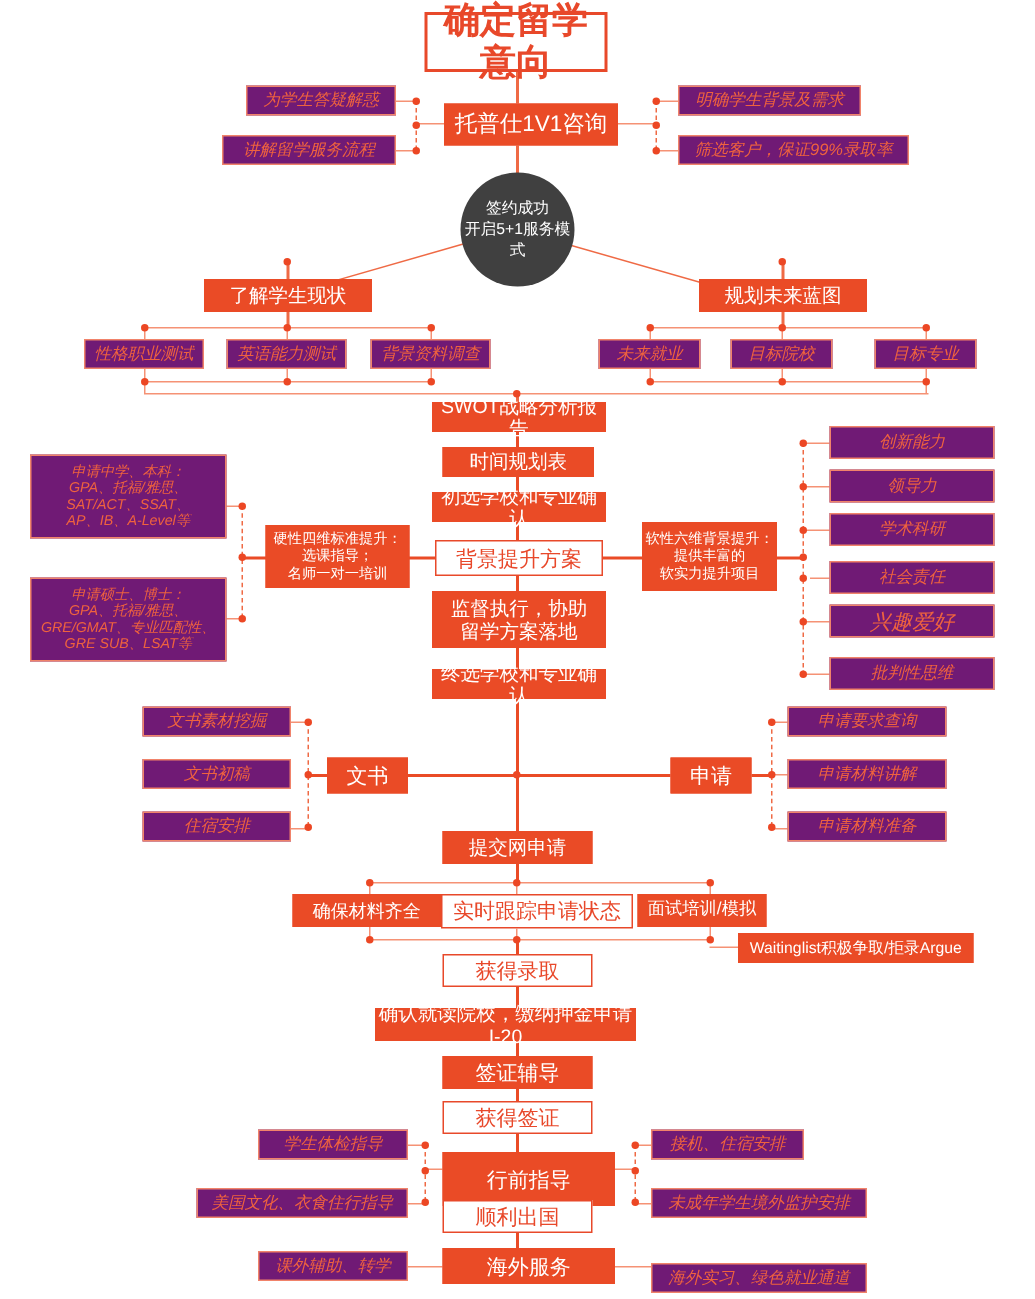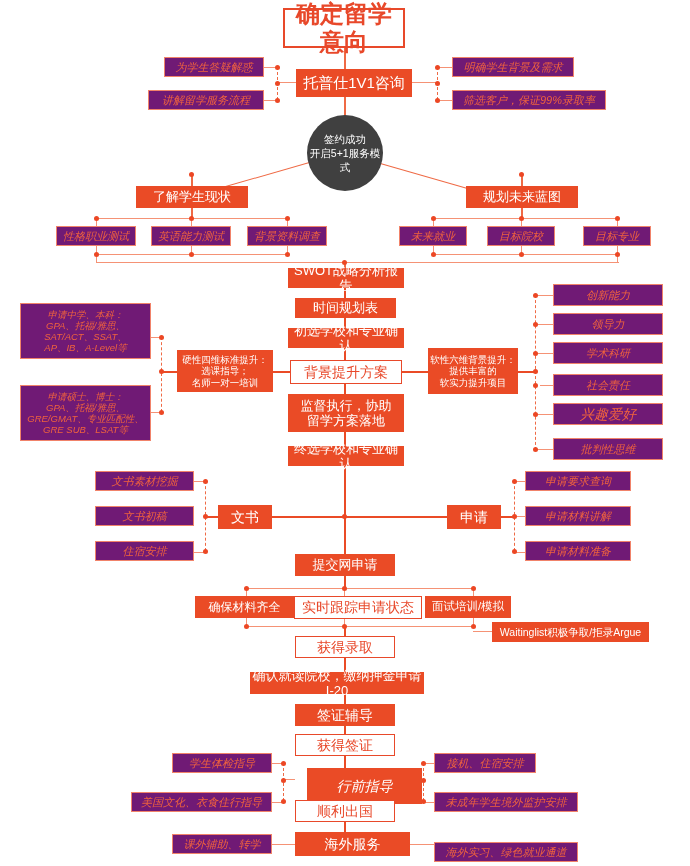--- a/index.html
+++ b/index.html
@@ -323,21 +323,21 @@
   <div class="ln strong" style="left:344px;top:658px;width:1.6px;height:14px;"></div>
   <div class="node solid" style="left:250px;top:672px;width:174px;height:22px;font-size:13px;">确认就读院校，缴纳押金申请I-20</div>
 
   <div class="ln strong" style="left:344px;top:694px;width:1.6px;height:10px;"></div>
   <div class="node solid" style="left:295px;top:704px;width:100px;height:22px;font-size:14px;">签证辅导</div>
 
   <div class="ln strong" style="left:344px;top:726px;width:1.6px;height:8px;"></div>
   <div class="node outline" style="left:295px;top:734px;width:100px;height:22px;font-size:14px;">获得签证</div>
 
   <div class="ln strong" style="left:344px;top:756px;width:1.6px;height:12px;"></div>
-  <div class="node solid" style="left:307px;top:768px;width:115px;height:36px;font-size:14px;font-style:italic;">行前指导</div>
+  <div class="node solid" style="left:295px;top:768px;width:115px;height:36px;font-size:14px;">行前指导</div>
 
   <div class="vd" style="left:283px;top:763px;height:38px;"></div>
   <div class="ln pale" style="left:283px;top:779px;width:12px;height:1.4px;"></div>
   <div class="dot" style="left:280.5px;top:760.5px;"></div>
   <div class="dot" style="left:280.5px;top:778px;"></div>
   <div class="dot" style="left:280.5px;top:799px;"></div>
   <div class="ln pale" style="left:272px;top:762.5px;width:11px;height:1.4px;"></div>
   <div class="ln pale" style="left:272px;top:801.5px;width:11px;height:1.4px;"></div>
 
   <div class="node light" style="left:172px;top:753px;width:100px;height:20px;font-size:11px;">学生体检指导</div>

